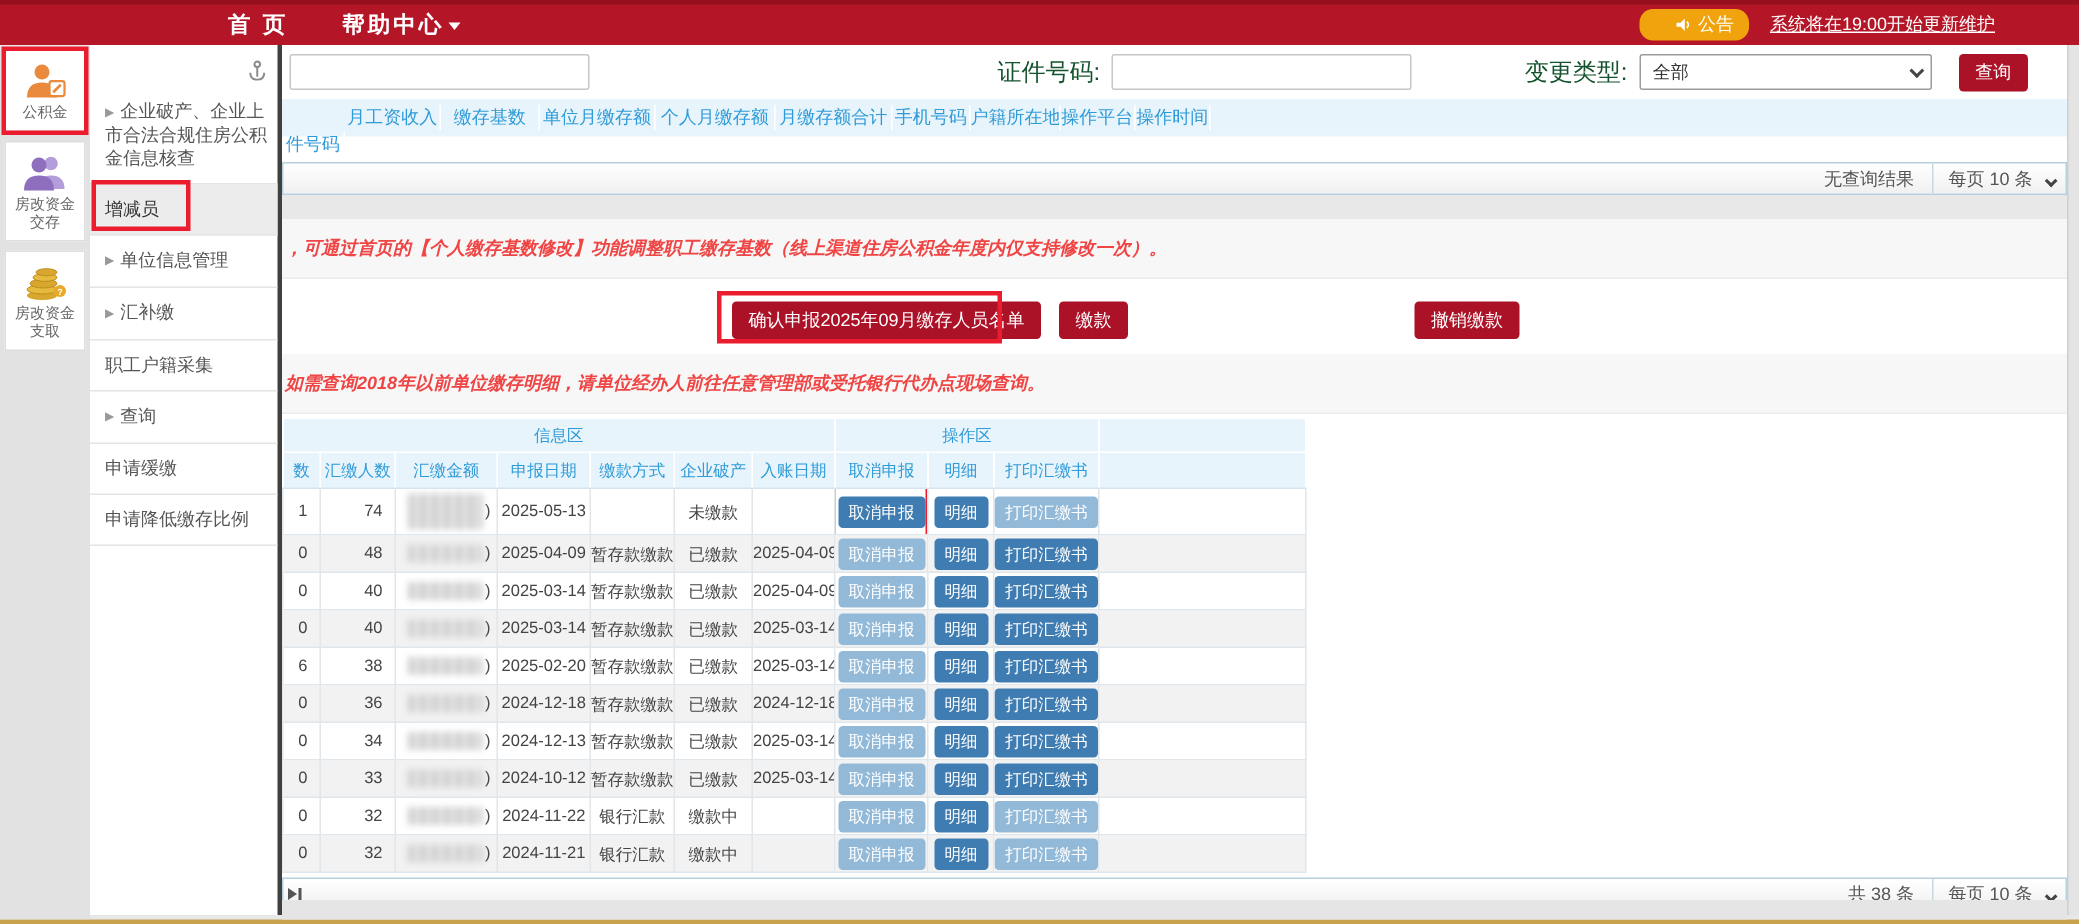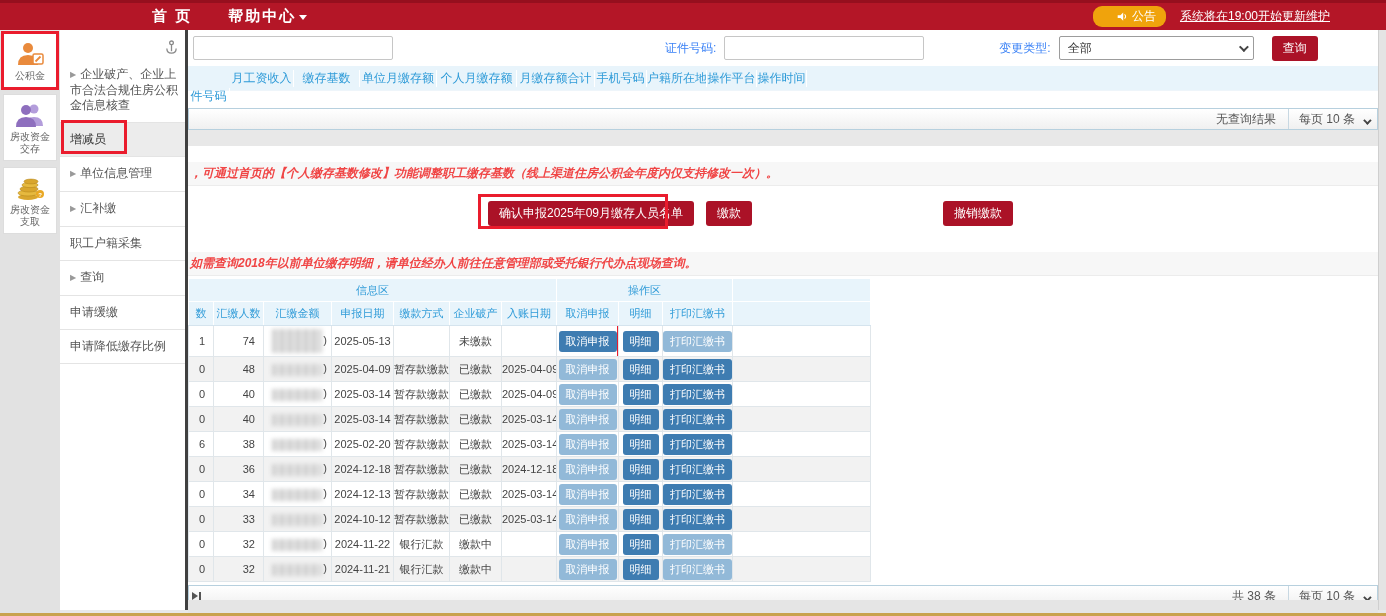--- a/index.html
+++ b/index.html
@@ -32,40 +32,40 @@
   .hl-box { position:absolute; border:3px solid #ea1c2d; z-index:50; pointer-events:none; }
   .hl-menu { left:1px; top:-3px; width:66px; height:34px; }
 
   
   .main { position:absolute; left:188px; top:30px; width:1190px; bottom:0; background:#fff; }
   .right-gutter { position:absolute; right:0; top:30px; width:8px; bottom:3px; background:#e4e4e4; border-left:1px solid #cfcfcf; z-index:35; }
 
   .form-row { height:36px; background:#fff; display:flex; align-items:center; position:relative; }
   .form-row input[type=text] { height:24px; border:1px solid #c6c6c6; border-radius:2px; padding:0 6px; font-size:12px; outline:none; }
   .inp1 { width:200px; margin-left:5px; }
-  .flabel { color:#3b82f6; font-size:12px; }
+  .flabel { color:#14532d; font-size:16px; }
   .lab-cert { margin-left:272px; }
   .inp2 { width:200px; margin-left:8px; }
   .lab-type { margin-left:75px; }
   .selectbox { position:relative; width:195px; height:24px; border:1px solid #9c9c9c; border-radius:2px; margin-left:8px; background:#fff; display:flex; align-items:center; padding:0 8px 0 8px; cursor:pointer; }
   .chev { position:absolute; right:7px; top:8px; width:7px; height:7px; border-right:2px solid #444; border-bottom:2px solid #444; transform:rotate(45deg) translateY(-2px); }
   .btn-red { background:#ab1227; color:#fff; border:none; border-radius:3px; font-size:12px; padding:4px 11px; cursor:pointer; }
   .btn-query { margin-left:18px; }
 
   .t1-header { height:24px; background:#e8f4fb; display:flex; align-items:center; }
   .t1-header .th { color:#2f9bd8; font-size:12px; text-align:center; border-right:1px solid #fff; overflow:hidden; white-space:nowrap; }
   .t1-empty { height:18px; background:#fff; border-top:1px solid #eef5fa; }
   .pagebar { height:22px; border:1px solid #b7d0de; background:linear-gradient(#ffffff,#f0f0f0); display:flex; align-items:center; font-size:12px; color:#555; }
   .pagebar .spacer { flex:1; }
   .pb-sep { border-left:1px solid #c8d8e2; align-self:stretch; margin:0 10px 0 12px; }
   .pagesize { display:flex; align-items:center; gap:4px; padding-right:22px; position:relative; cursor:pointer; }
   .pagesize .chev { right:8px; top:8px; width:6px; height:6px; }
   .gray-gap { height:16px; background:#e8e8e8; }
 
-  .notice { height:24px; display:flex; align-items:center; background:#f7f7f7; border-bottom:1px solid #ececec; color:#f04545; font-style:italic; font-weight:bold; font-size:12px; padding-left:2px; white-space:nowrap; overflow:hidden;margin-top:16px; }
+  .notice { height:40px; display:flex; align-items:center; background:#f7f7f7; border-bottom:1px solid #ececec; color:#f04545; font-style:italic; font-weight:bold; font-size:12px; padding-left:2px; white-space:nowrap; overflow:hidden; }
 
   .actions-row { height:50px; background:#fff; position:relative; }
   .btn-confirm { position:absolute; left:300px; top:15px; }
   .hl-confirm { left:290px; top:8px; width:190px; height:35px; }
   .btn-pay { position:absolute; left:518px; top:15px; }
   .btn-cancelpay { position:absolute; left:755px; top:15px; }
 
   
   table.t2 { border-collapse:collapse; table-layout:fixed; width:682px; margin:2px 0 0 0; font-size:11px; }
   .t2 th, .t2 td { border:1px solid #d5e4ee; overflow:hidden; white-space:nowrap; }

